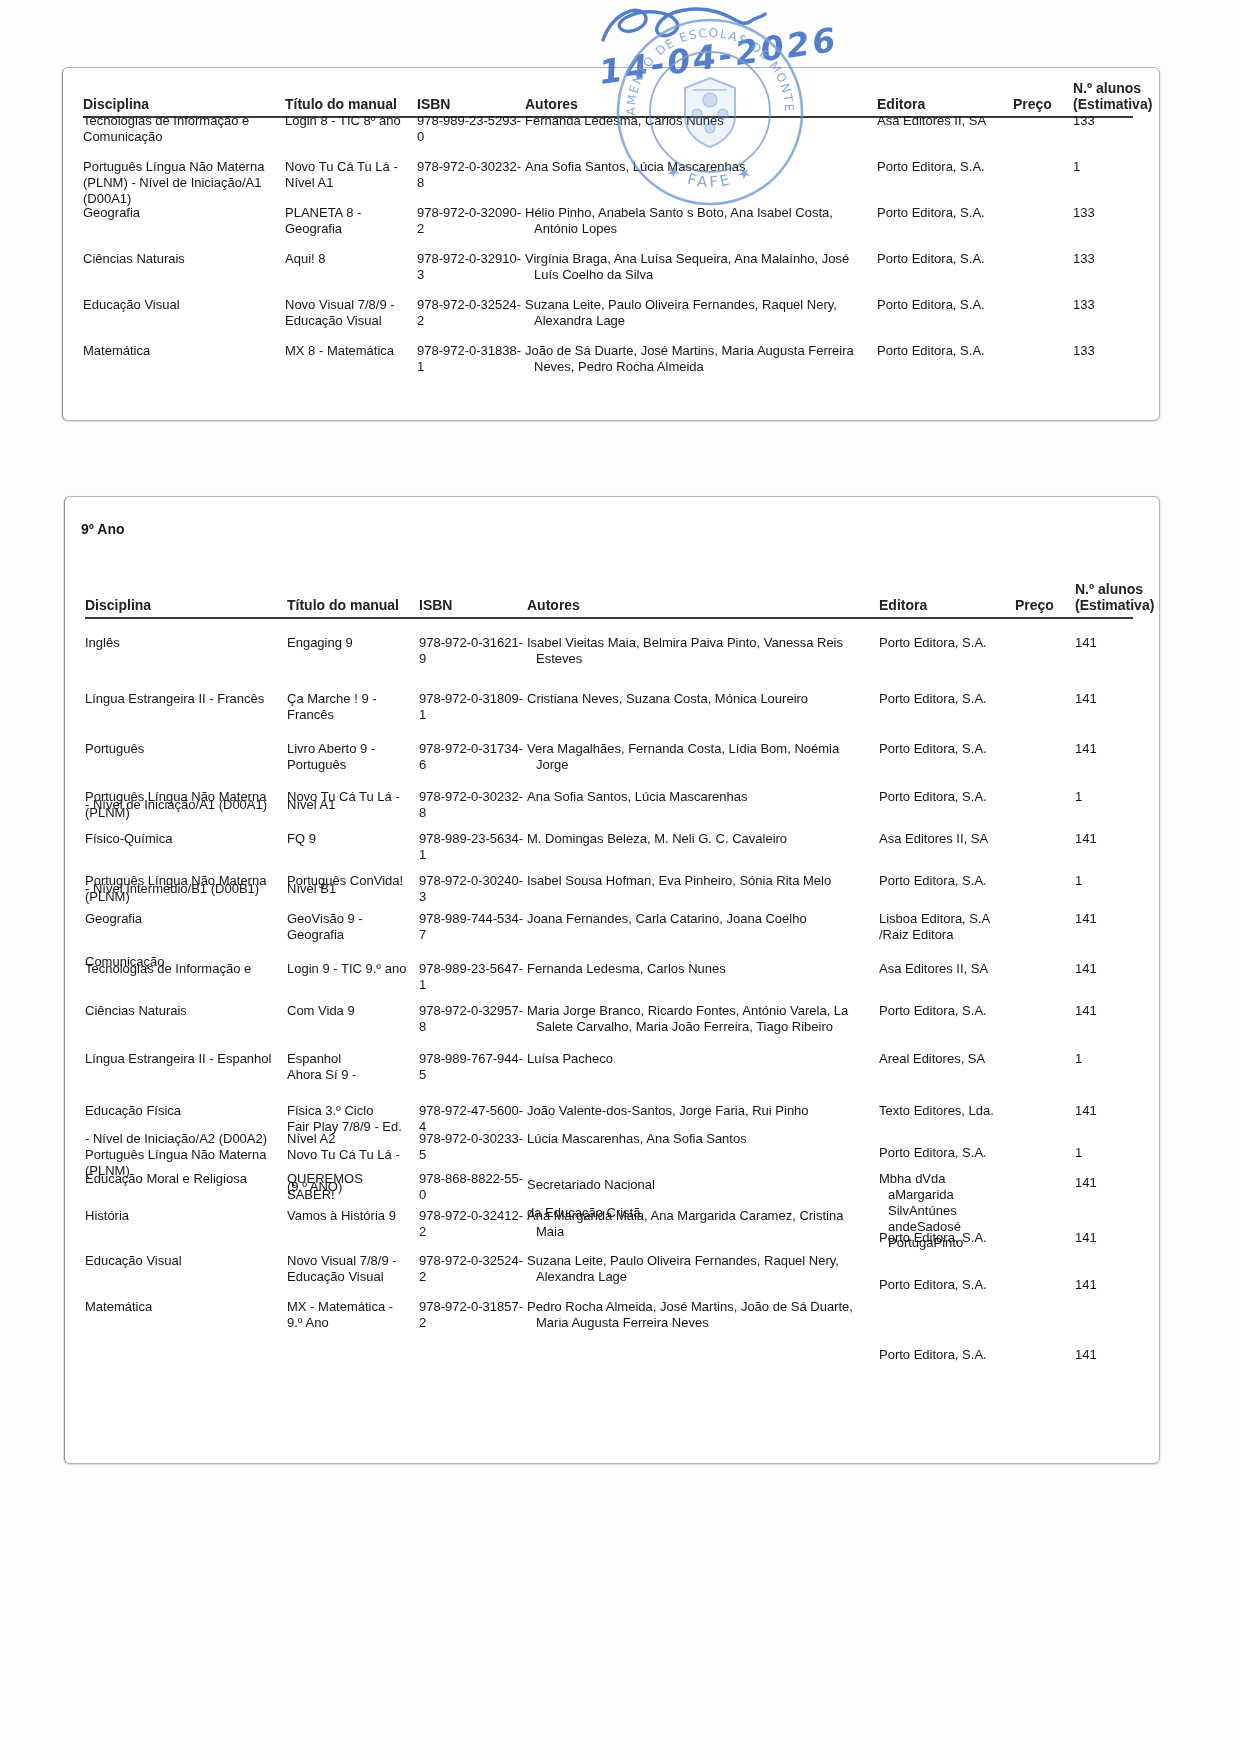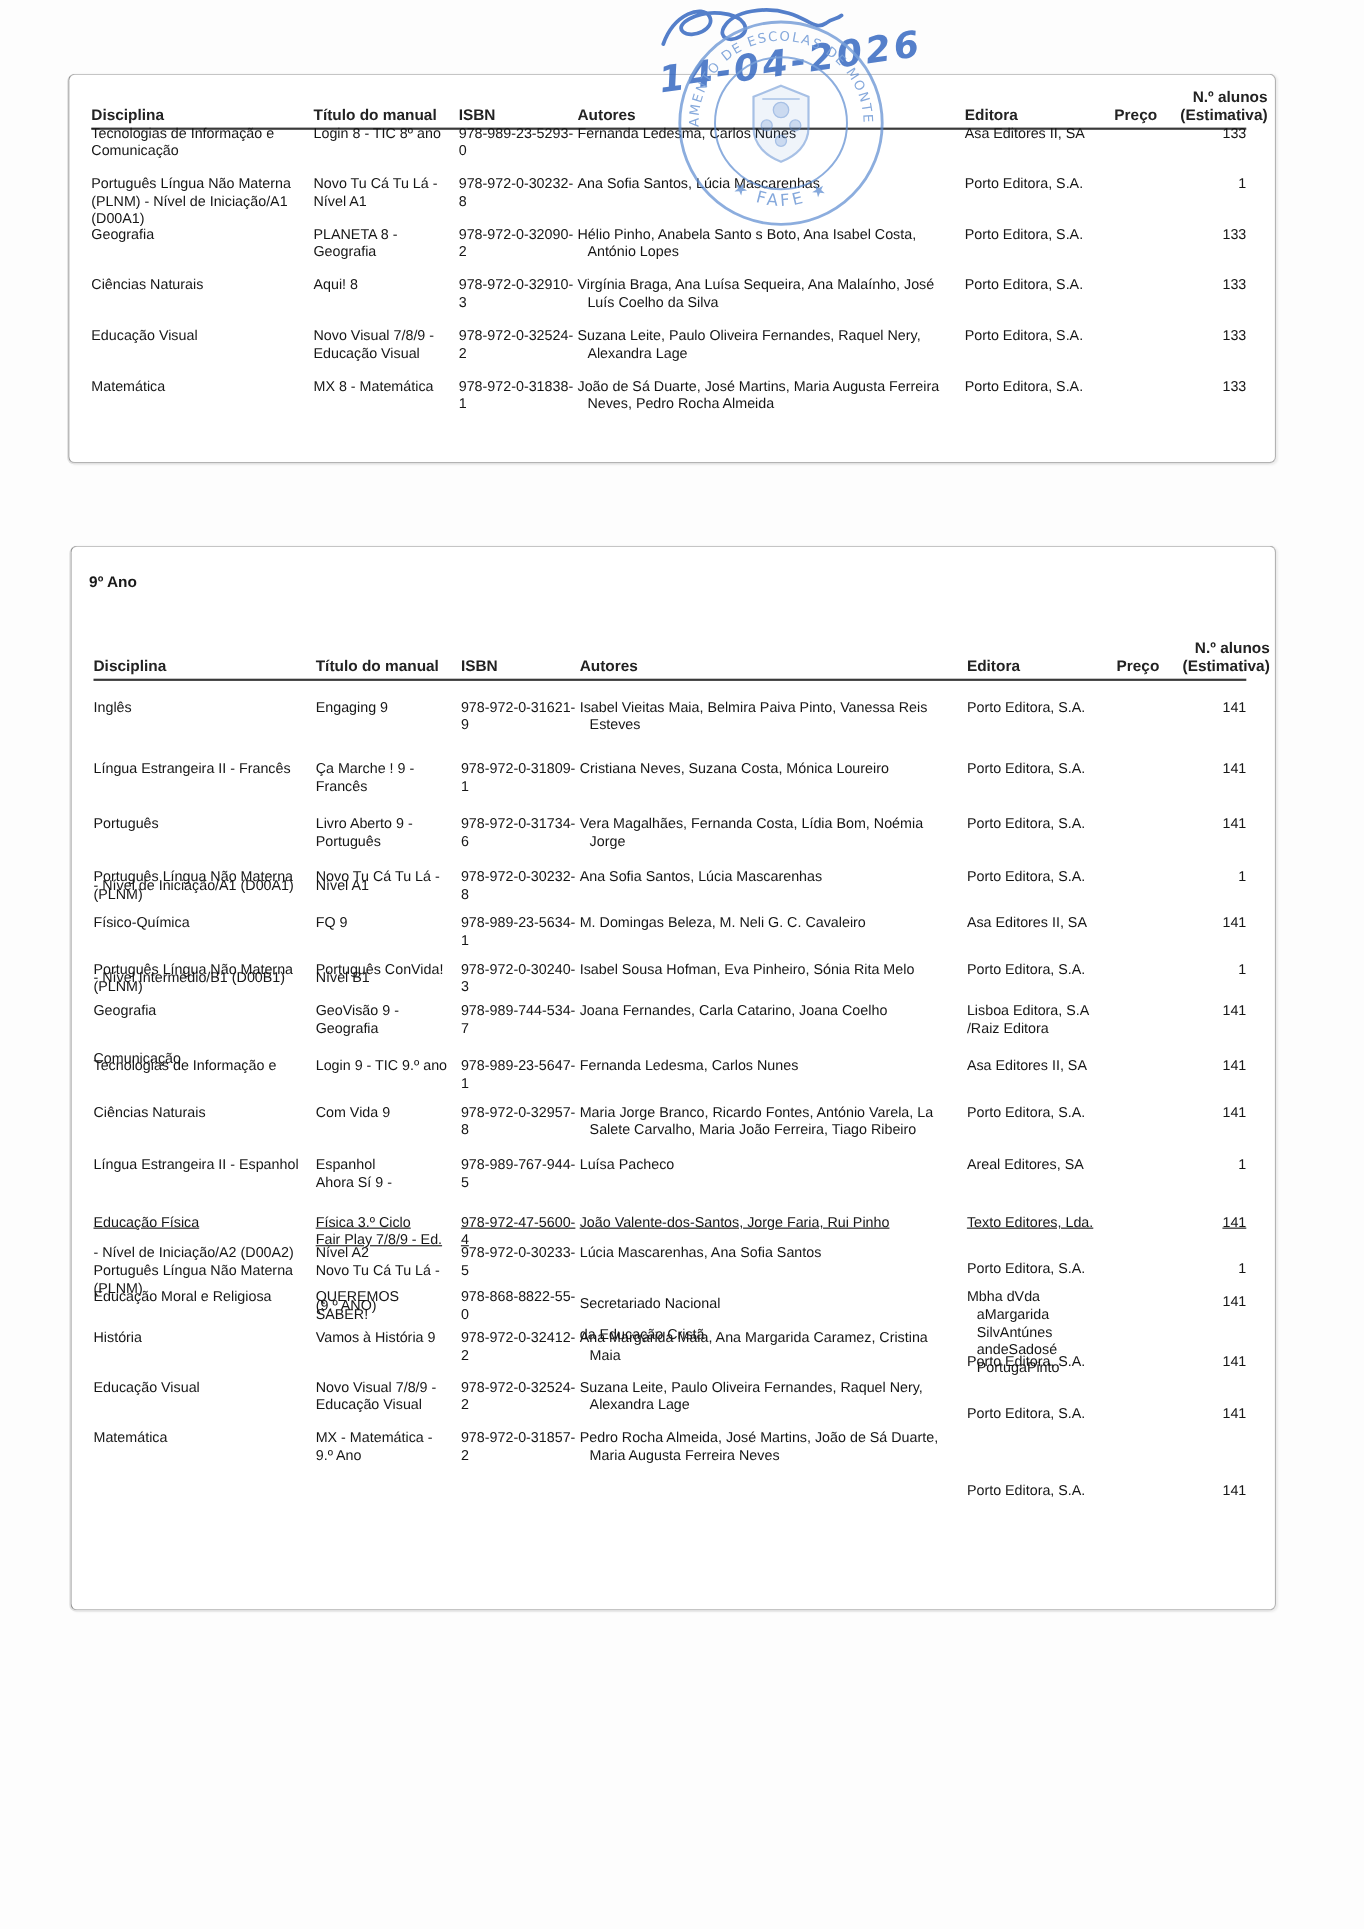--- a/index.html
+++ b/index.html
@@ -29,57 +29,57 @@
     margin:0 26px 0 20px;
     align-items:end;
     border-bottom:2px solid #3a3a3a;
     padding-bottom:4px;
     font-size:14px;font-weight:bold;color:#222;
   }
   .t1 .thead{top:12px;}
   .t2 .thead{top:84px;}
   .hcell{white-space:pre-line;line-height:16px;}
   .h-preco{padding-right:4px;}
-  .h-alunos{text-align:right;}
+  .h-alunos{text-align:left;}
   .tbody{position:absolute;left:0;right:0;}
   .t1 .tbody{top:45px;}
   .t2 .tbody{top:138px;}
   .trow{
     display:grid;
     grid-template-columns:202px 132px 108px 352px 136px 60px 1fr;
     margin:0 26px 0 20px;
     align-items:start;
   }
   .t1 .trow{height:46px;}
   .t2 .trow:nth-child(1){height:56px;}
   .t2 .trow:nth-child(2){height:50px;}
   .t2 .trow:nth-child(3){height:48px;}
   .t2 .trow:nth-child(4){height:42px;}
   .t2 .trow:nth-child(5){height:42px;}
   .t2 .trow:nth-child(6){height:38px;}
   .t2 .trow:nth-child(7){height:50px;}
   .t2 .trow:nth-child(8){height:42px;}
   .t2 .trow:nth-child(9){height:48px;}
   .t2 .trow:nth-child(10){height:52px;}
-  .t2 .trow:nth-child(11){height:28px;text-decoration:underline;}
+  .t2 .trow:nth-child(11){height:28px;}
   .t2 .trow:nth-child(12){height:40px;}
   .t2 .trow:nth-child(13){height:37px;}
   .t2 .trow:nth-child(14){height:45px;}
   .t2 .trow:nth-child(15){height:46px;}
   .cell{
     position:relative;
     font-size:13px;line-height:16px;
     white-space:pre-line;
     padding-right:10px;
   }
   .cell .l1{display:block;white-space:pre-line;}
   .cell .l2{position:absolute;left:0;top:8px;white-space:pre-line;}
   .c-isbn{white-space:nowrap;padding-right:2px;}
   .c-autores .l1{padding-left:9px;text-indent:-9px;}
-  .c-alunos{text-align:right;padding-right:0;}
+  .c-alunos{text-align:left;padding-right:0;}
   .c-preco{padding-right:0;}
   
   .t2 .trow:nth-child(8) .c-disciplina .l2{top:-7px;}
   
   .t2 .trow:nth-child(12) .c-editora,
   .t2 .trow:nth-child(12) .c-alunos{padding-top:14px;}
   .t2 .trow:nth-child(13) .c-editora{line-height:28px;}
   .t2 .trow:nth-child(13) .c-alunos{padding-top:4px;}
   .t2 .trow:nth-child(14) .c-editora,
   .t2 .trow:nth-child(14) .c-alunos{padding-top:22px;}

